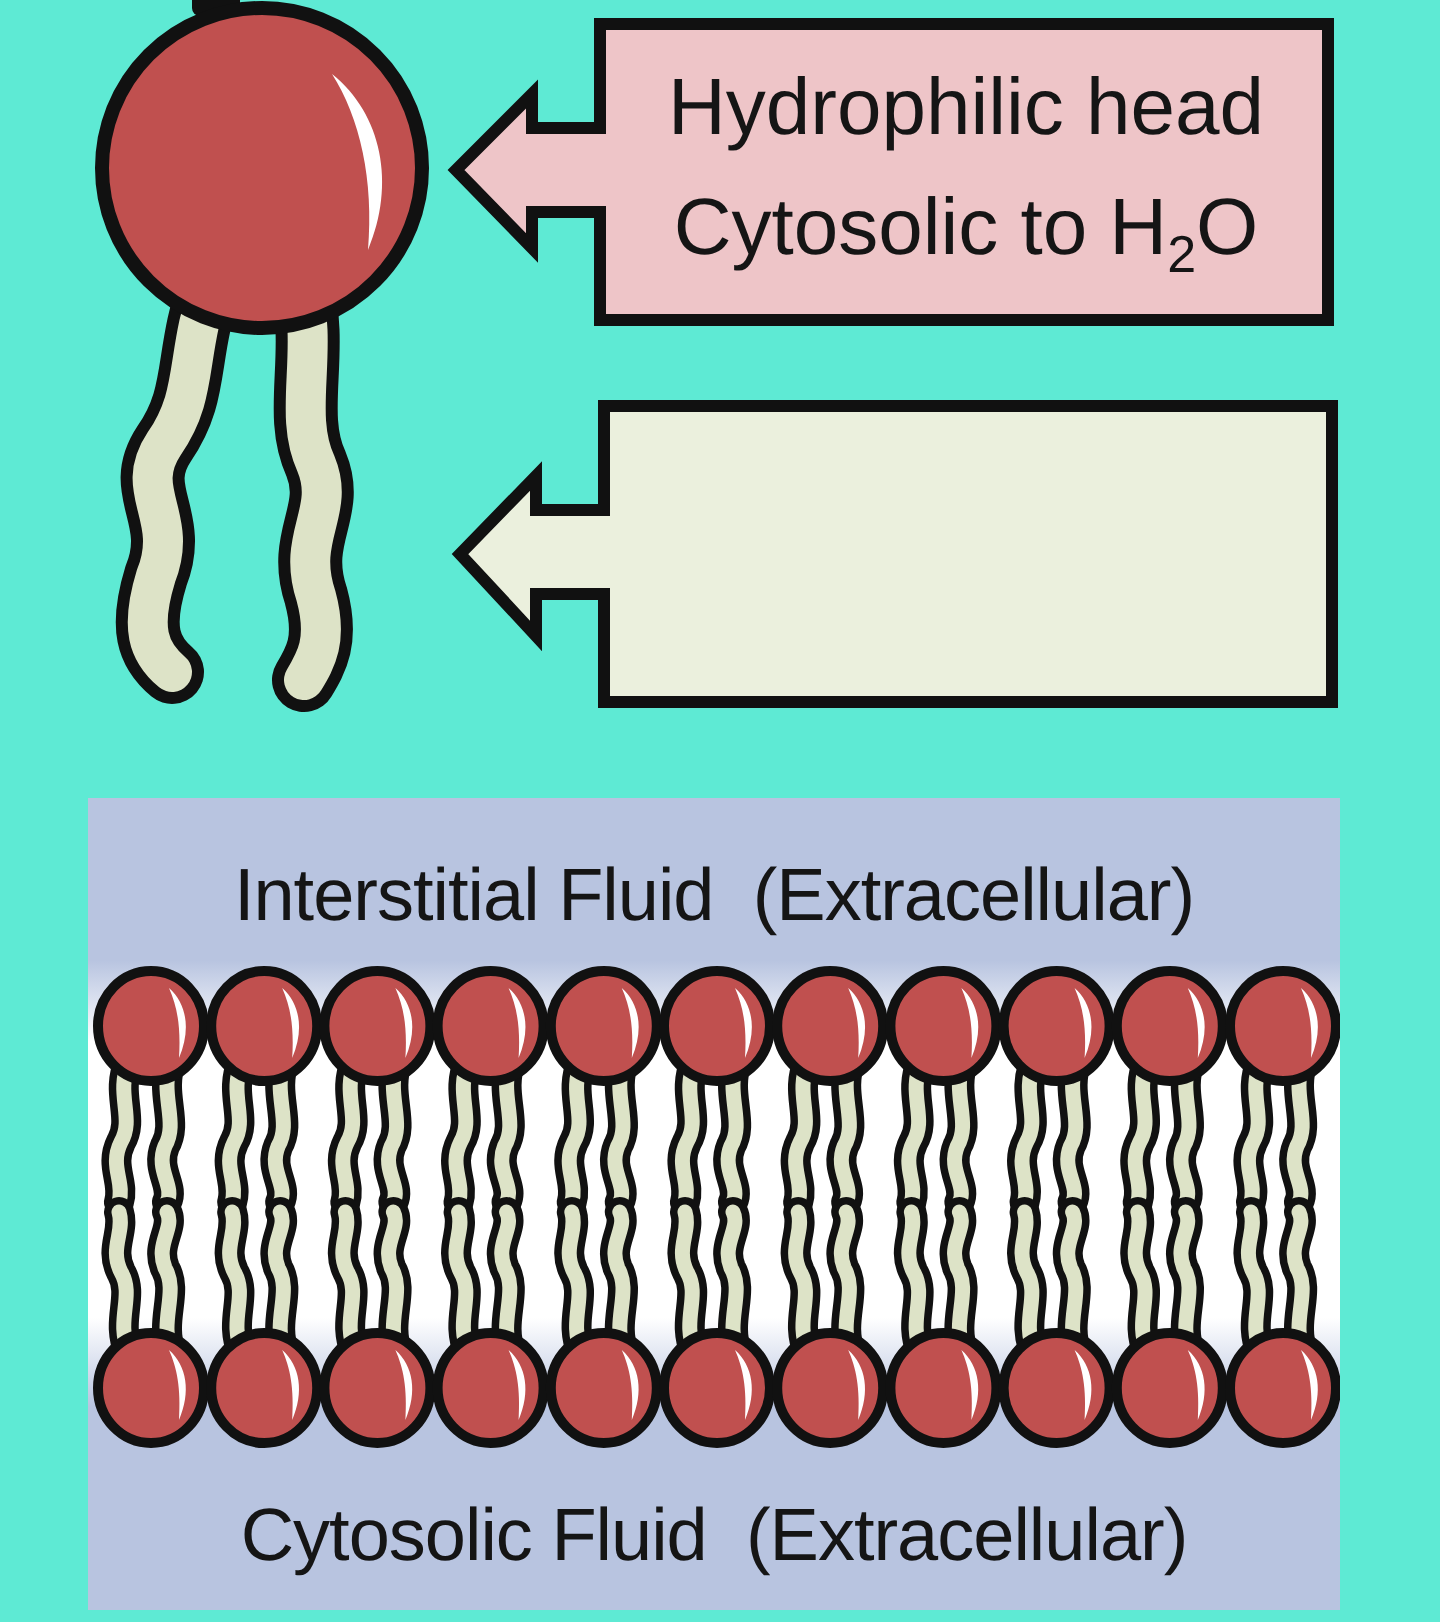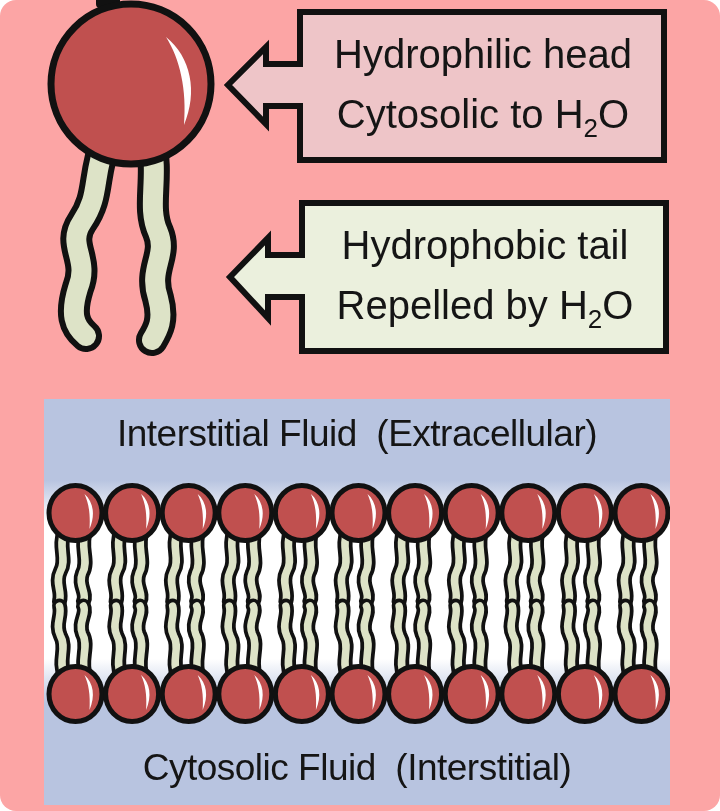--- a/index.html
+++ b/index.html
@@ -5,22 +5,22 @@
   :root{
     --head-red:#c0504f;
     --tail-green:#dde3c7;
     --fluid-blue:#b8c4e0;
     --callout-pink:#eec5c8;
     --callout-green:#ebf0dd;
     --ink:#151515;
   }
   html,body{margin:0;padding:0;background:#fff;}
   #canvas{
-    position:relative;width:720px;height:811px;background:#fca5a5;overflow:hidden;
-    font-family:"Liberation Sans",sans-serif;color:var(--ink);border-radius:16px;
+    position:relative;width:720px;height:811px;background:#5eead4;overflow:hidden;
+    font-family:"Liberation Sans",sans-serif;color:var(--ink);
   }
   
   #top-section{position:absolute;left:0;top:0;width:720px;height:370px;}
   #top-svg{position:absolute;left:0;top:0;}
   .callout-text{
     position:absolute;width:358px;height:148px;
     display:flex;flex-direction:column;align-items:center;justify-content:center;
     font-size:40px;line-height:60px;white-space:pre;color:var(--ink);
   }
   #callout-text-1{left:304px;top:12px;}
@@ -30,21 +30,21 @@
   #membrane-panel{
     position:absolute;left:44px;top:399px;width:626px;height:406px;
     background:linear-gradient(to bottom,
       var(--fluid-blue) 0%, var(--fluid-blue) 20%,
       #ffffff 30%, #ffffff 64%,
       var(--fluid-blue) 75%, var(--fluid-blue) 100%);
     overflow:hidden;
   }
   .fluid-label{
     position:absolute;left:0;width:626px;text-align:center;
-    font-size:37px;letter-spacing:-0.5px;white-space:pre;color:var(--ink);
+    font-size:37px;letter-spacing:-0.5px;white-space:pre;color:var(--ink);margin-top:14px;
   }
   #label-top{top:14px;}
   #label-bottom{bottom:16px;}
   #membrane-svg{position:absolute;left:0;top:0;}
 </style>
 </head>
 <body>
 
 <div id="canvas">
 
@@ -67,24 +67,20 @@
       <path d="M 166 37 C 191 57, 198 92, 184 125 C 187 90, 180 59, 166 37 Z" fill="#fff"></path>
 
       <path d="M 300 12 L 664 12 L 664 160 L 300 160 L 300 106 L 266 106 L 266 124 L 228 85 L 266 47 L 266 64 L 300 64 Z" fill="var(--callout-pink)" stroke="#111" stroke-width="6" stroke-linejoin="miter"></path>
 
       <path d="M 302 203 L 666 203 L 666 351 L 302 351 L 302 297 L 268 297 L 268 318 L 230 277 L 268 238 L 268 255 L 302 255 Z" fill="var(--callout-green)" stroke="#111" stroke-width="6" stroke-linejoin="miter"></path>
     </svg>
 
     <div id="callout-text-1" class="callout-text">
       <div>Hydrophilic head</div>
       <div><span>Cytosolic to H</span><span class="sub">2</span><span>O</span></div>
-    </div>
-    <div id="callout-text-2" class="callout-text">
-      <div>Hydrophobic tail</div>
-      <div><span>Repelled by H</span><span class="sub">2</span><span>O</span></div>
     </div>
   </div>
 
   <div id="membrane-panel">
     <svg id="membrane-svg" width="626" height="406" viewBox="0 0 626 406">
       <defs>
         <g id="lipid-tails" fill="none" stroke-linecap="round">
           <path d="M -11 18 C -18 34, -8 46, -15 58 C -21 70, -13 78, -16 88" stroke="#111" stroke-width="15"></path>
           <path d="M -11 18 C -18 34, -8 46, -15 58 C -21 70, -13 78, -16 88" stroke="var(--tail-green)" stroke-width="7.5"></path>
           <path d="M 10 18 C 4 34, 14 48, 7 60 C 2 72, 12 80, 8 88" stroke="#111" stroke-width="15"></path>
@@ -134,16 +130,16 @@
         <use href="#lipid-head" transform="translate(201.3 295)"></use>
         <use href="#lipid-head" transform="translate(257.9 295)"></use>
         <use href="#lipid-head" transform="translate(314.5 295)"></use>
         <use href="#lipid-head" transform="translate(371.1 295)"></use>
         <use href="#lipid-head" transform="translate(427.7 295)"></use>
         <use href="#lipid-head" transform="translate(484.3 295)"></use>
         <use href="#lipid-head" transform="translate(540.9 295)"></use>
         <use href="#lipid-head" transform="translate(597.5 295)"></use>
       </svg>
     <div id="label-top" class="fluid-label">Interstitial Fluid  (Extracellular)</div>
-    <div id="label-bottom" class="fluid-label">Cytosolic Fluid  (Interstitial)</div>
+    <div id="label-bottom" class="fluid-label">Cytosolic Fluid  (Extracellular)</div>
   </div>
 
 </div>
 
 </body></html>

